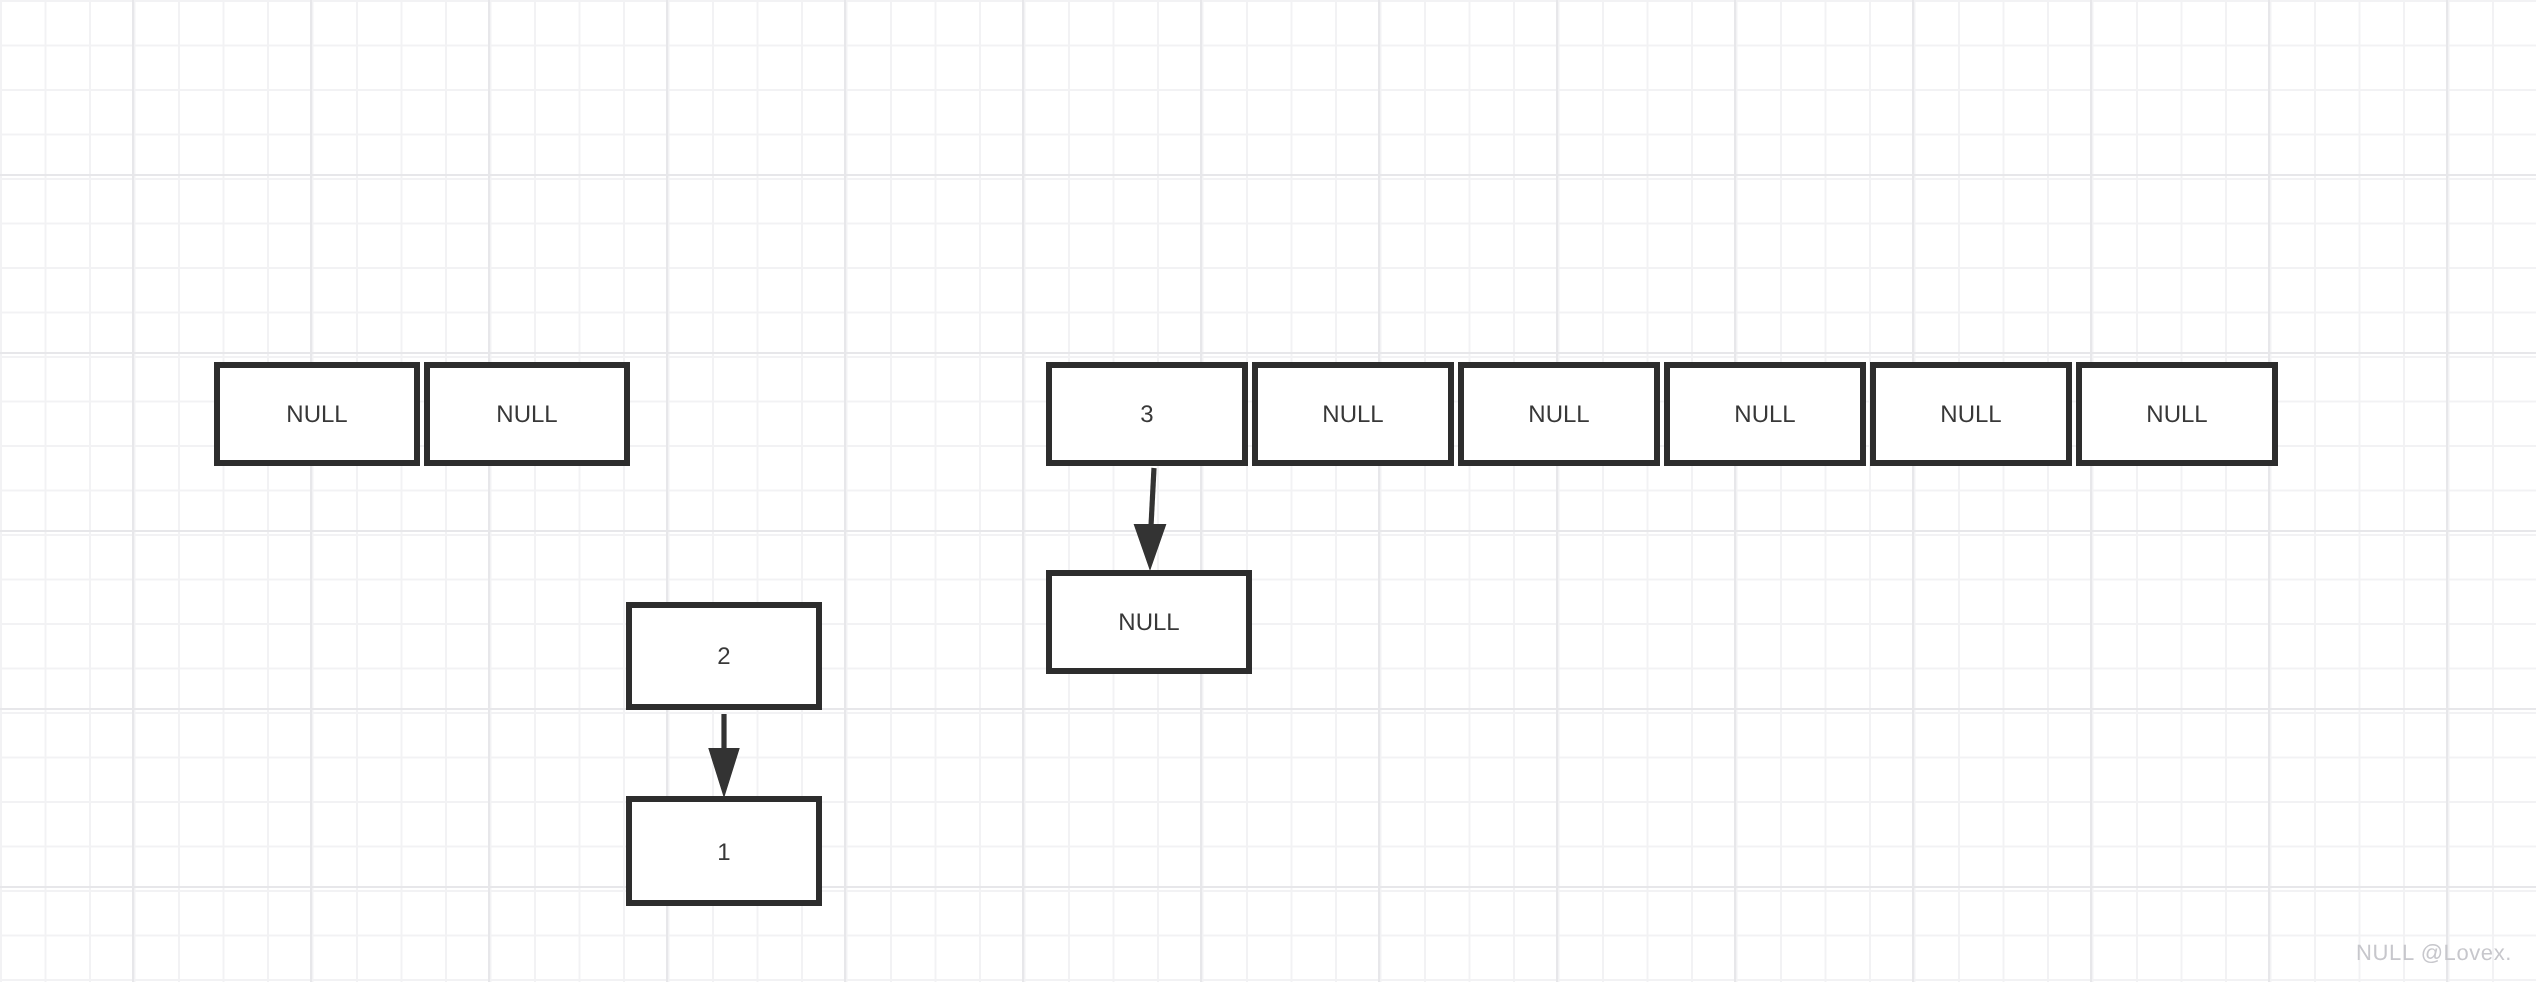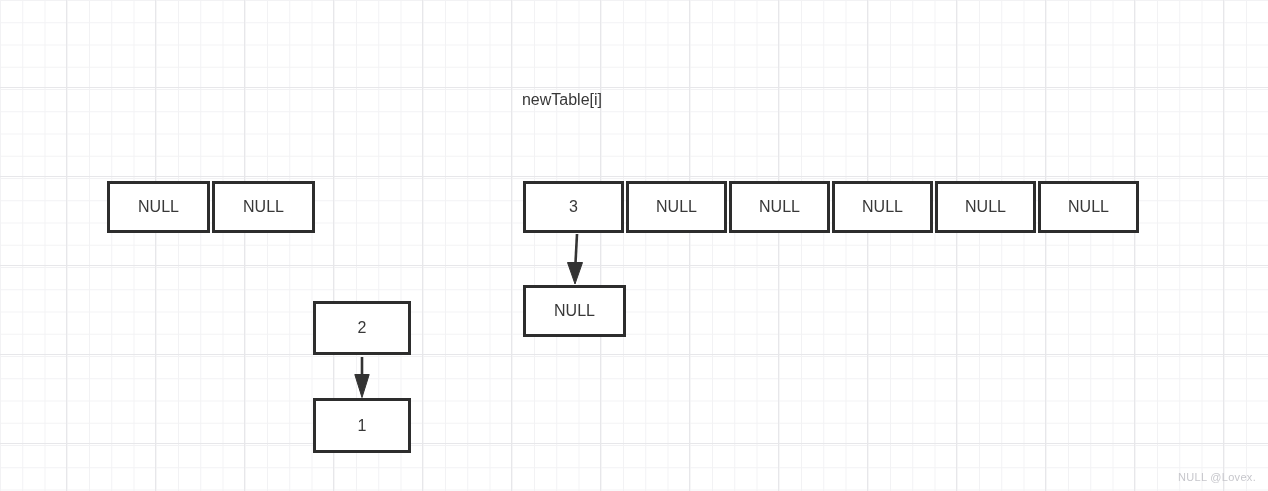--- a/index.html
+++ b/index.html
@@ -47,21 +47,21 @@
     gap: 2px;
   }
   .array.old-table { left: 107px; top: 181px; }
   .array.new-table { left: 523px; top: 181px; }
   .cell, .node {
     background: #ffffff;
     border: 3px solid #2d2d2d;
     display: flex;
     align-items: center;
     justify-content: center;
-    font-size: 16px;
+    font-size: 12px;
     color: #383838;
   }
   .old-table .cell { width: 103px; height: 52px; }
   .new-table .cell { width: 101px; height: 52px; }
   .node { position: absolute; }
   .node.overflow-null { left: 523px; top: 285px; width: 103px; height: 52px; }
   .node.node-2 { left: 313px; top: 301px; width: 98px; height: 54px; }
   .node.node-1 { left: 313px; top: 398px; width: 98px; height: 55px; }
   .arrow-layer {
     position: absolute;
@@ -78,21 +78,20 @@
     letter-spacing: 0.3px;
     color: #c7c7cc;
     white-space: nowrap;
   }
 </style>
 </head>
 <body>
 
 <div class="canvas">
 
-  <div class="diagram-title">newTable[i]</div>
 
   <div class="array old-table">
     <div class="cell">NULL</div>
     <div class="cell">NULL</div>
   </div>
 
   <div class="array new-table">
     <div class="cell">3</div>
     <div class="cell">NULL</div>
     <div class="cell">NULL</div>

